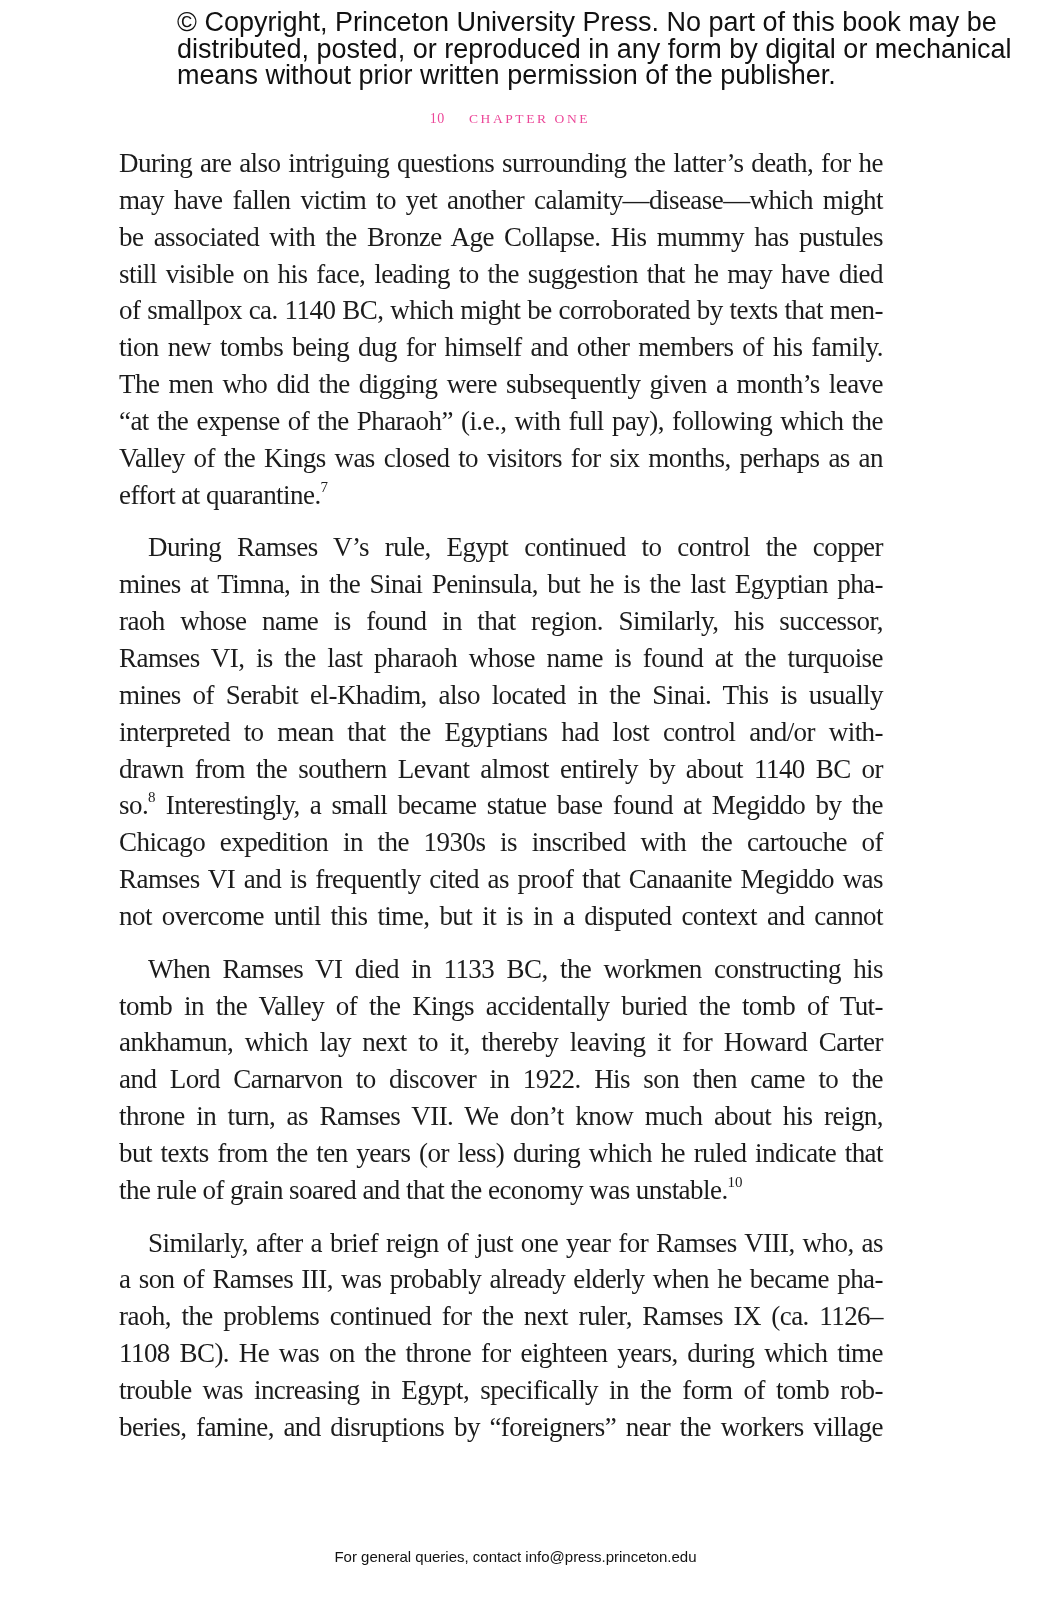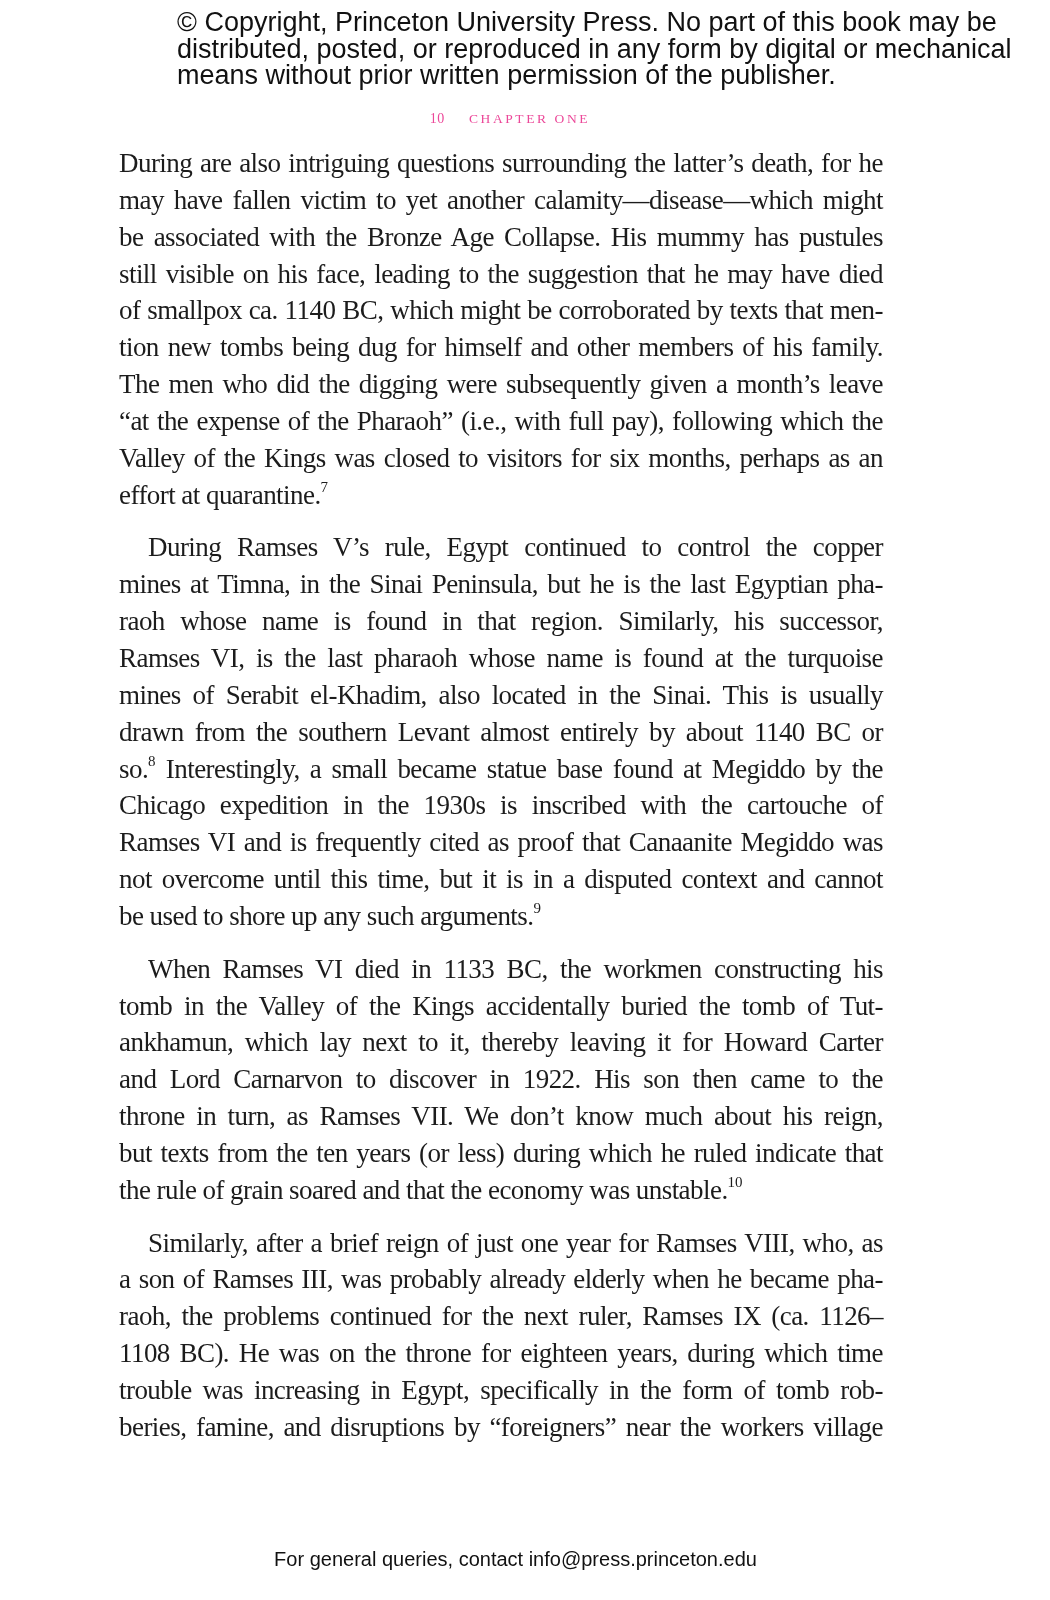--- a/index.html
+++ b/index.html
@@ -23,21 +23,21 @@
     .ln {
       height: 36.85px; line-height: 36.85px; white-space: nowrap;
       text-align: justify; text-align-last: justify; overflow: visible;
       letter-spacing: -0.55px;
     }
     .ln.last { text-align-last: left; }
     .ln.indent { padding-left: 29px; margin-top: 16px; }
     sup { font-size: 15px; line-height: 0; vertical-align: 12px; letter-spacing: 0; }
     .footer {
       position: absolute; left: 0; top: 1548px; width: 1031px; text-align: center;
-      font-family: "Liberation Sans", sans-serif; font-size: 20px; color: #111;
+      font-family: "Liberation Sans", sans-serif; font-size: 15px; color: #111;
     }
   </style>
 </head>
 <body>
 
 <div class="notice">
   <div>© Copyright, Princeton University Press. No part of this book may be</div>
   <div>distributed, posted, or reproduced in any form by digital or mechanical</div>
   <div>means without prior written permission of the publisher.</div>
 </div>
@@ -56,26 +56,26 @@
     <div class="ln"><span>tion new tombs being dug for himself and other members of his family.</span></div>
     <div class="ln"><span>The men who did the digging were subsequently given a month’s leave</span></div>
     <div class="ln"><span>“at the expense of the Pharaoh” (i.e., with full pay), following which the</span></div>
     <div class="ln"><span>Valley of the Kings was closed to visitors for six months, perhaps as an</span></div>
     <div class="ln last"><span>effort at quarantine.</span><sup>7</sup></div>
     <div class="ln indent"><span>During Ramses V’s rule, Egypt continued to control the copper</span></div>
     <div class="ln"><span>mines at Timna, in the Sinai Peninsula, but he is the last Egyptian pha-</span></div>
     <div class="ln"><span>raoh whose name is found in that region. Similarly, his successor,</span></div>
     <div class="ln"><span>Ramses VI, is the last pharaoh whose name is found at the turquoise</span></div>
     <div class="ln"><span>mines of Serabit el-Khadim, also located in the Sinai. This is usually</span></div>
+    <div class="ln"><span>interpreted to mean that the Egyptians had lost control and/or with-</span></div>
     <div class="ln"><span>drawn from the southern Levant almost entirely by about 1140 BC or</span></div>
     <div class="ln"><span>so.</span><sup>8</sup><span> Interestingly, a small became statue base found at Megiddo by the</span></div>
     <div class="ln"><span>Chicago expedition in the 1930s is inscribed with the cartouche of</span></div>
     <div class="ln"><span>Ramses VI and is frequently cited as proof that Canaanite Megiddo was</span></div>
     <div class="ln"><span>not overcome until this time, but it is in a disputed context and cannot</span></div>
-    <div class="ln last"><span>be used to shore up any such arguments.</span><sup>9</sup></div>
     <div class="ln indent"><span>When Ramses VI died in 1133 BC, the workmen constructing his</span></div>
     <div class="ln"><span>tomb in the Valley of the Kings accidentally buried the tomb of Tut-</span></div>
     <div class="ln"><span>ankhamun, which lay next to it, thereby leaving it for Howard Carter</span></div>
     <div class="ln"><span>and Lord Carnarvon to discover in 1922. His son then came to the</span></div>
     <div class="ln"><span>throne in turn, as Ramses VII. We don’t know much about his reign,</span></div>
     <div class="ln"><span>but texts from the ten years (or less) during which he ruled indicate that</span></div>
     <div class="ln last"><span>the rule of grain soared and that the economy was unstable.</span><sup>10</sup></div>
     <div class="ln indent"><span>Similarly, after a brief reign of just one year for Ramses VIII, who, as</span></div>
     <div class="ln"><span>a son of Ramses III, was probably already elderly when he became pha-</span></div>
     <div class="ln"><span>raoh, the problems continued for the next ruler, Ramses IX (ca. 1126–</span></div>

